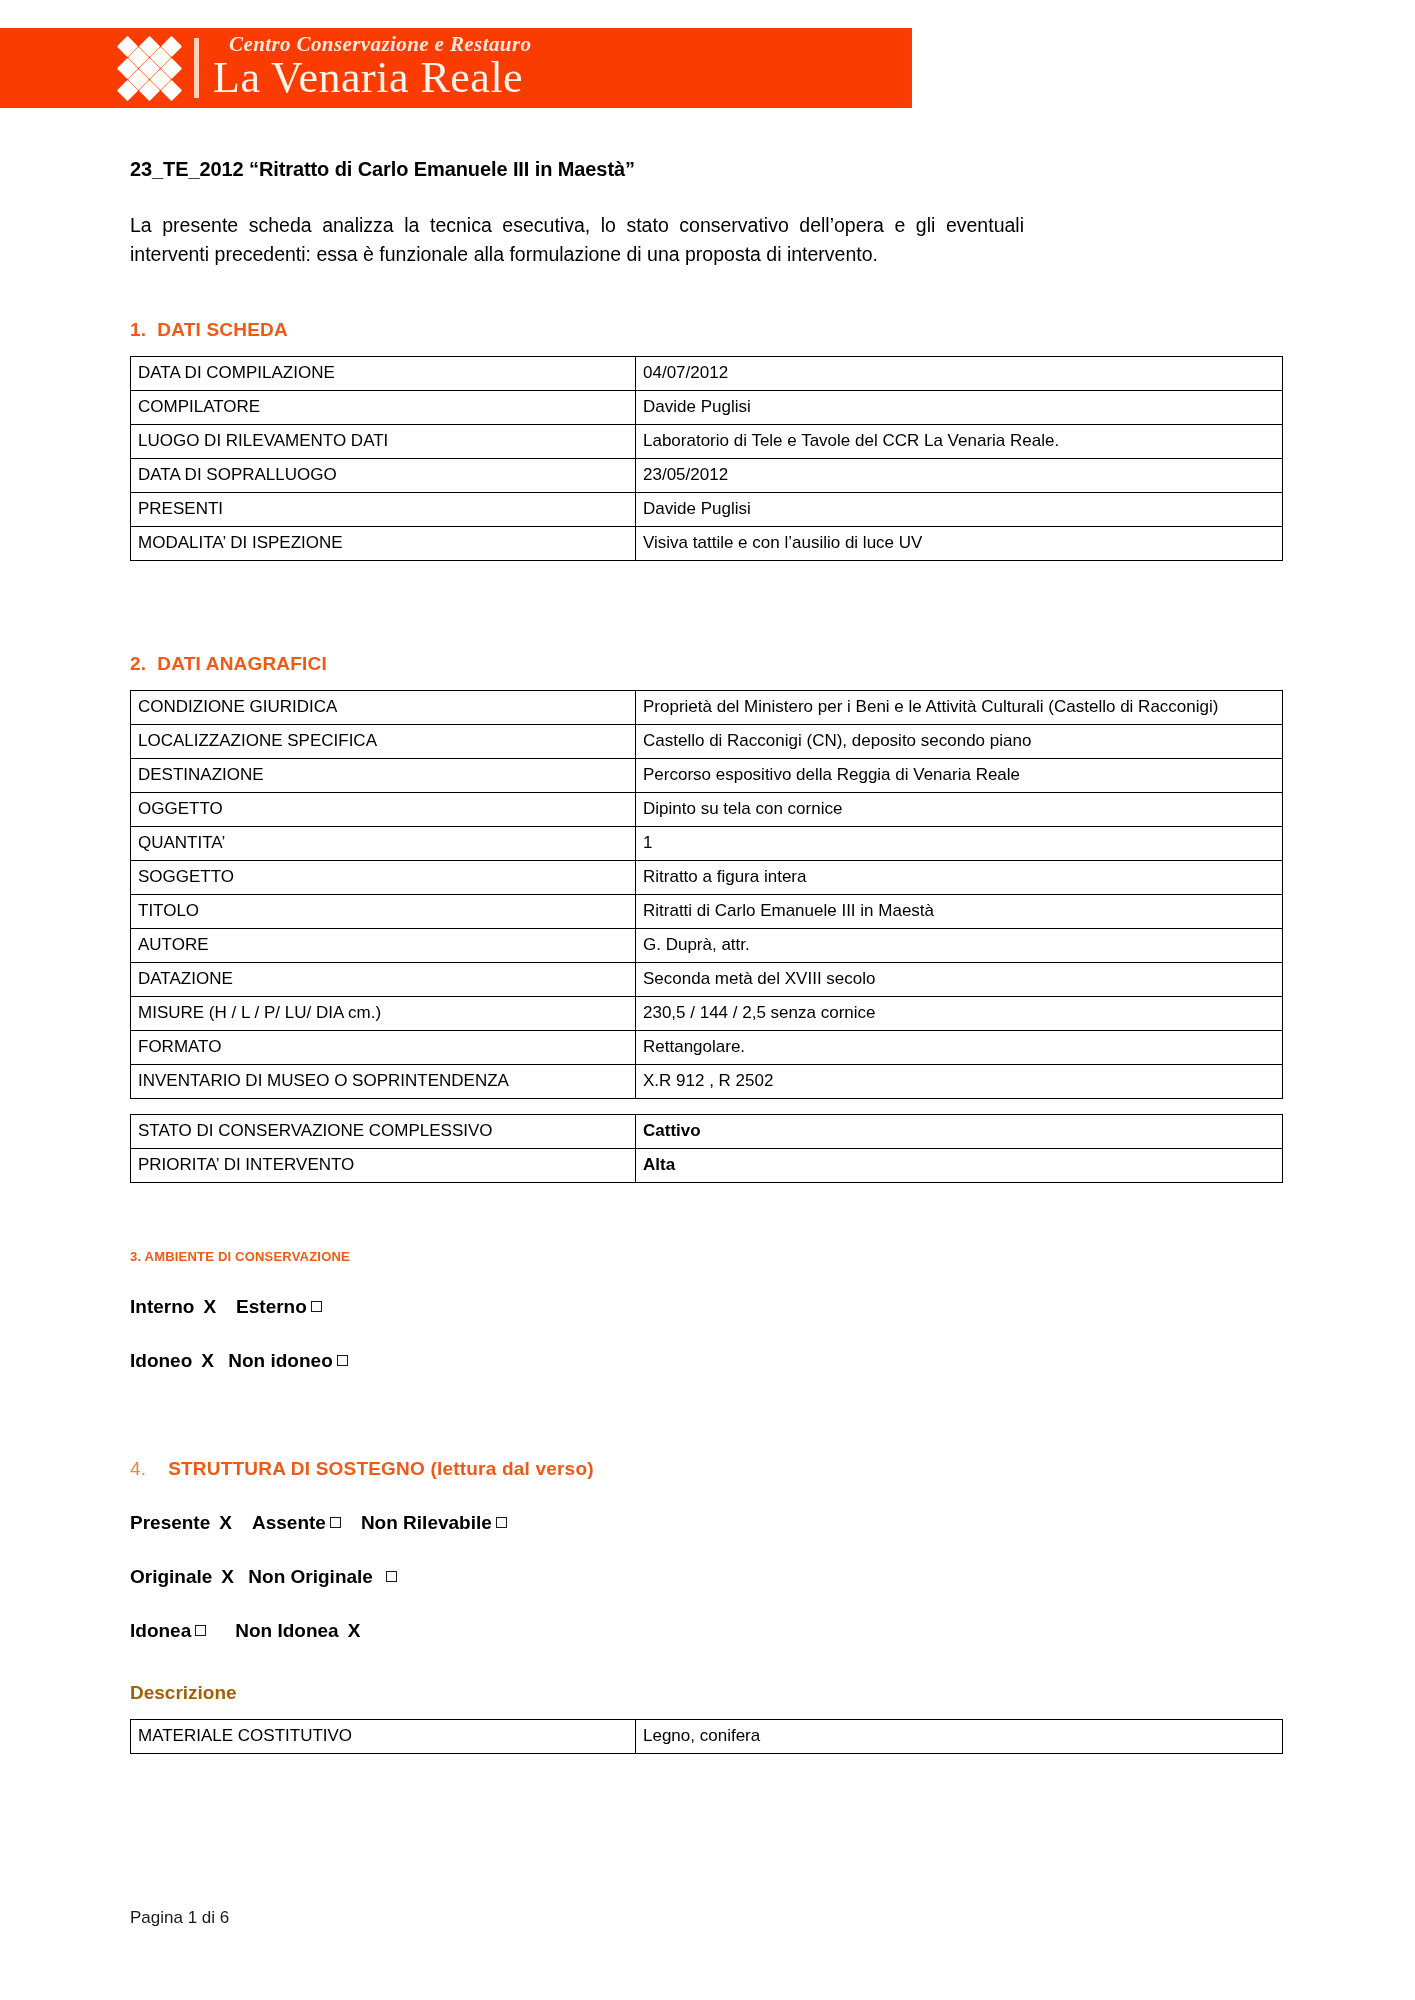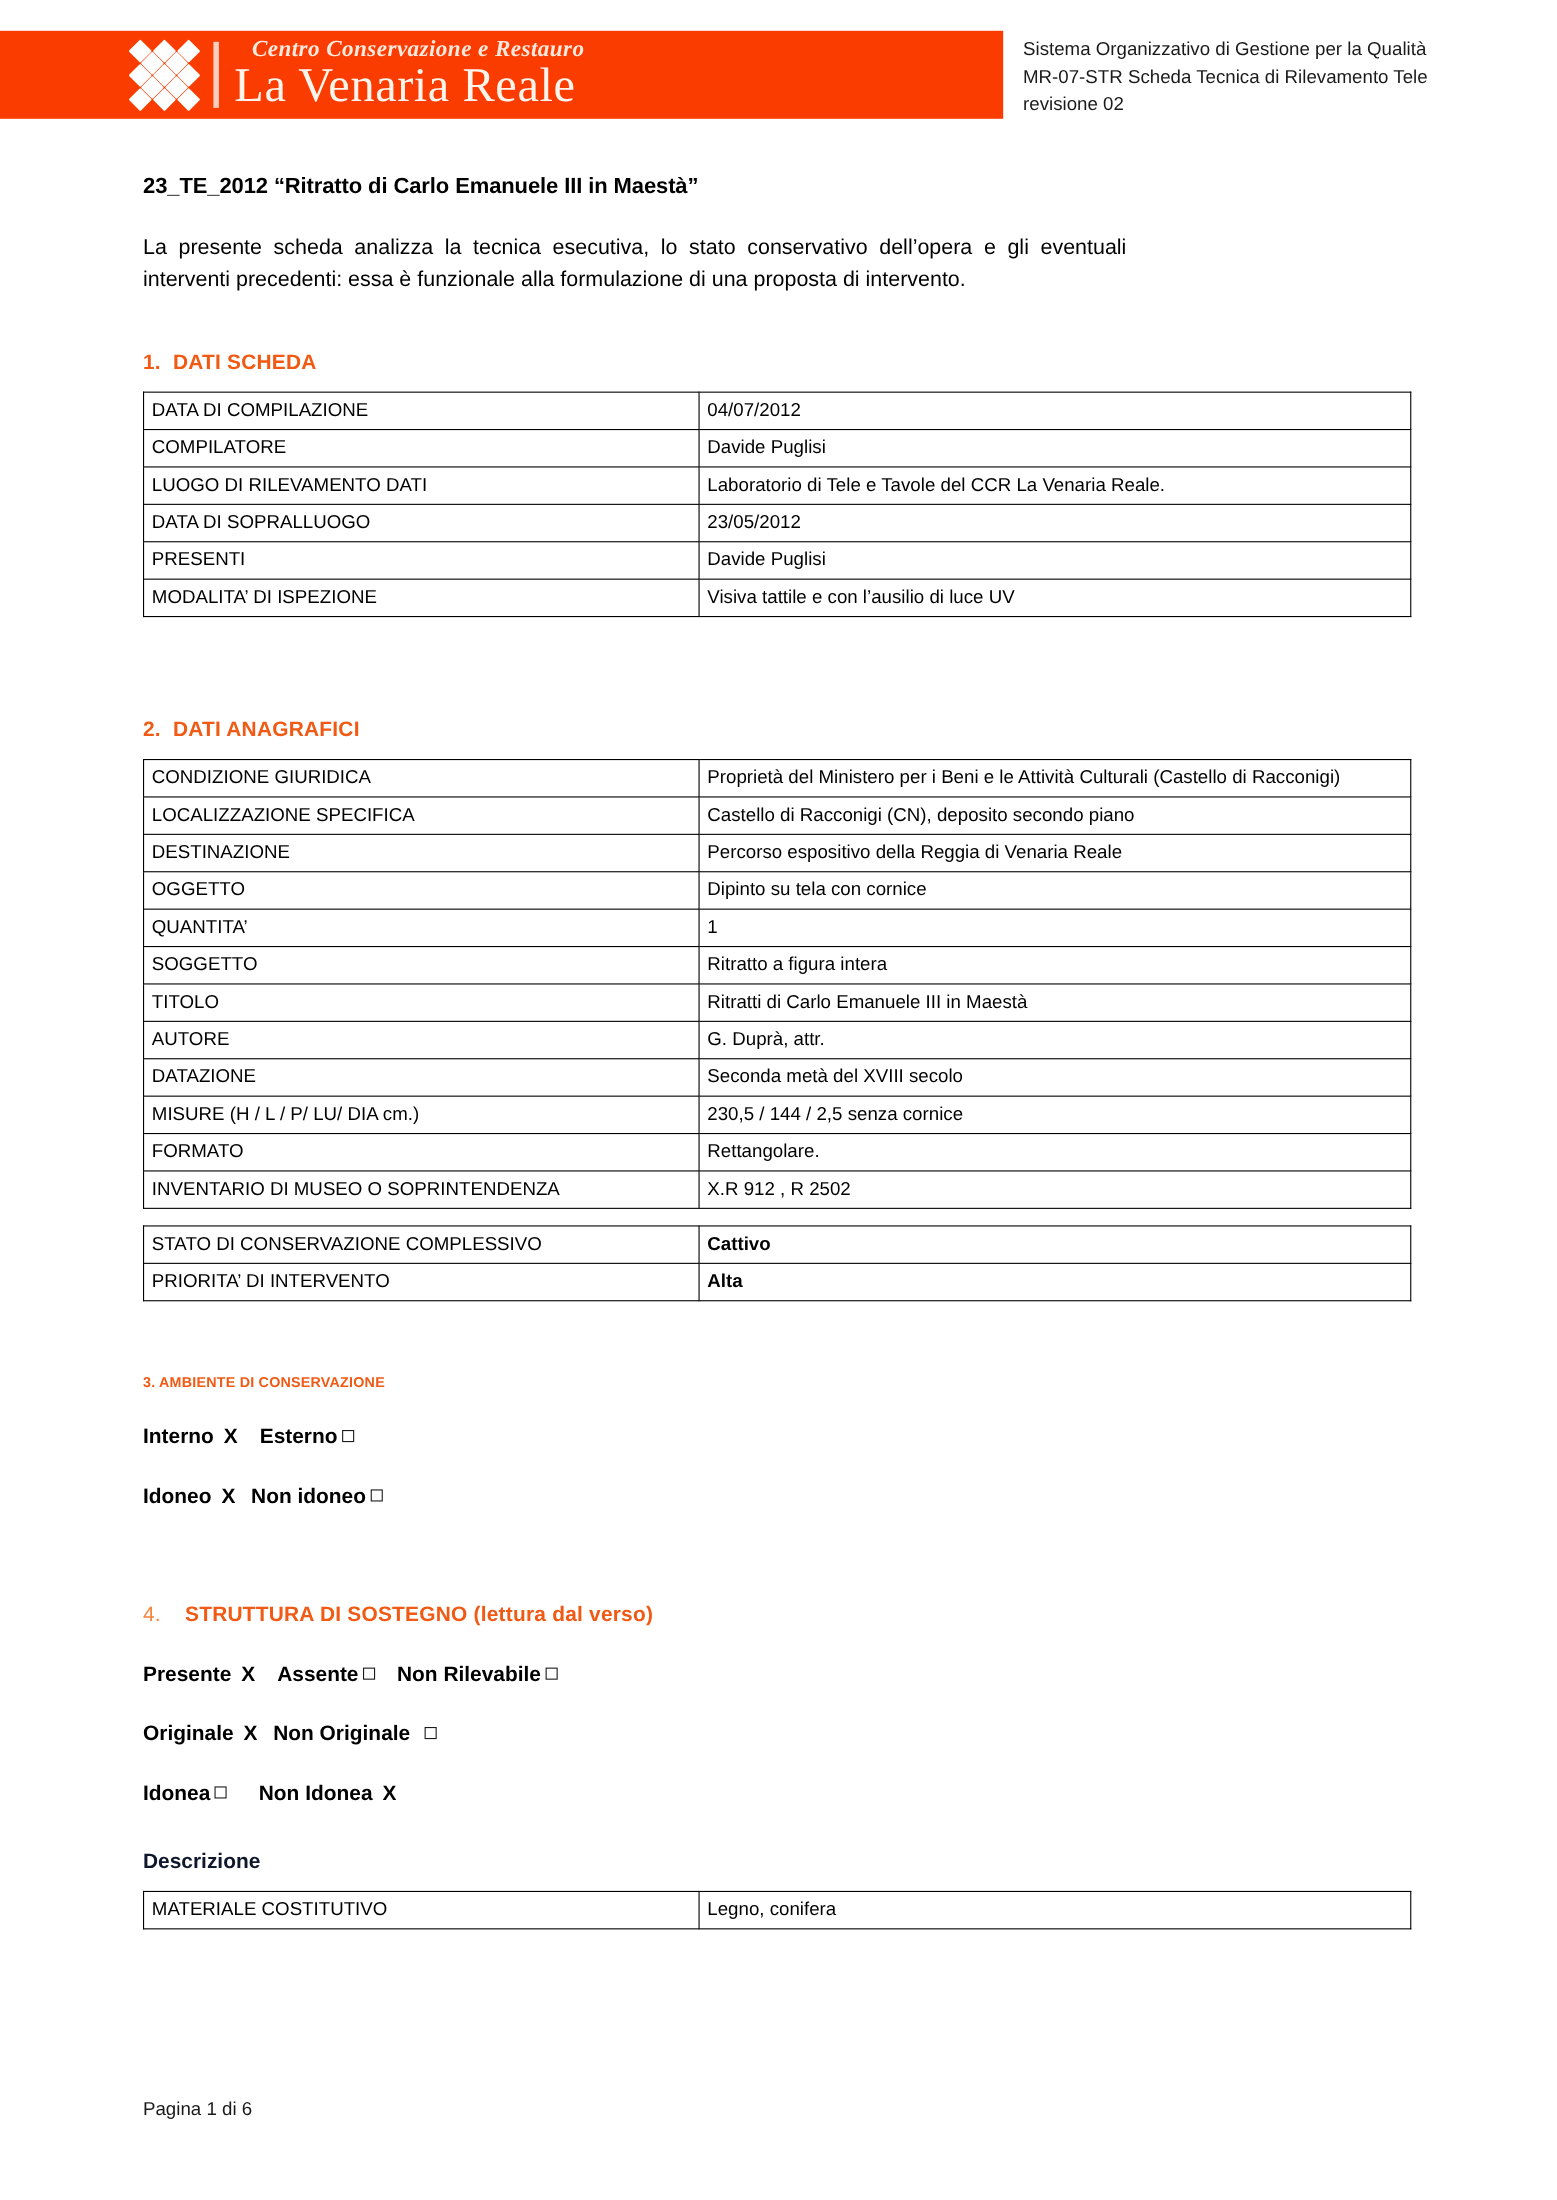--- a/index.html
+++ b/index.html
@@ -155,21 +155,21 @@
     display: inline-block;
     width: 11px;
     height: 11px;
     border: 1.4px solid #1a1a1a;
     vertical-align: 1px;
     margin-left: 4px;
   }
   .mark { font-weight: bold; }
 
   .desc-label {
-    color: #0f172a;
+    color: #a16207;
     font-weight: bold;
     font-size: 19px;
     margin-top: 40px;
   }
 
   .footer {
     position: absolute;
     left: 130px;
     top: 1908px;
     font-size: 17px;
@@ -197,25 +197,20 @@
           <i style="left:24px;top:46px"></i>
           <i style="left:46px;top:46px"></i>
       </div>
       <div class="logo-divider"></div>
       <div class="logo-words">
         <div class="logo-line1">Centro Conservazione e Restauro</div>
         <div class="logo-line2">La Venaria Reale</div>
       </div>
     </div>
   </div>
-  <div class="header-meta">
-    <div>Sistema Organizzativo di Gestione per la Qualità</div>
-    <div>MR-07-STR Scheda Tecnica di Rilevamento Tele</div>
-    <div>revisione 02</div>
-  </div>
 </div>
 
 <div class="page">
 
   <div class="doc-title">23_TE_2012 “Ritratto di Carlo Emanuele III in Maestà”</div>
   <div class="intro">La presente scheda analizza la tecnica esecutiva, lo stato conservativo dell’opera e gli eventuali interventi precedenti: essa è funzionale alla formulazione di una proposta di intervento.</div>
 
   <div class="section-head s1">
     <span>1.</span>&nbsp;
     <span>DATI SCHEDA</span>

